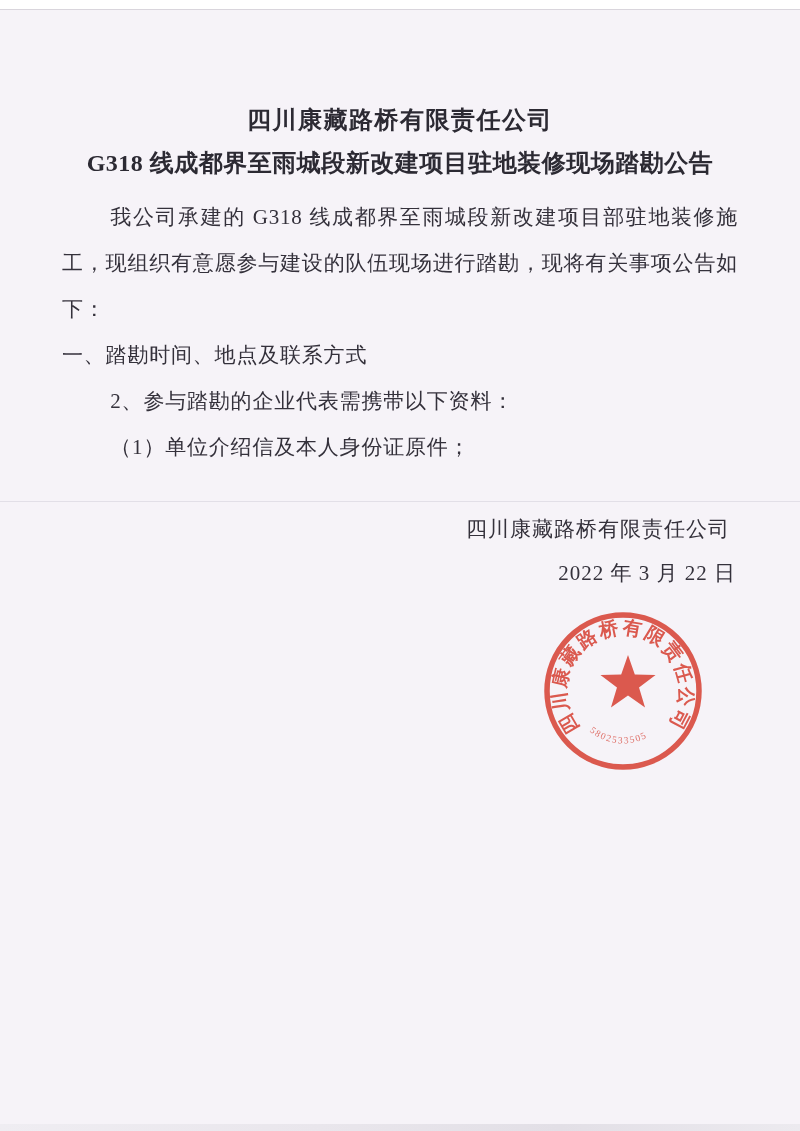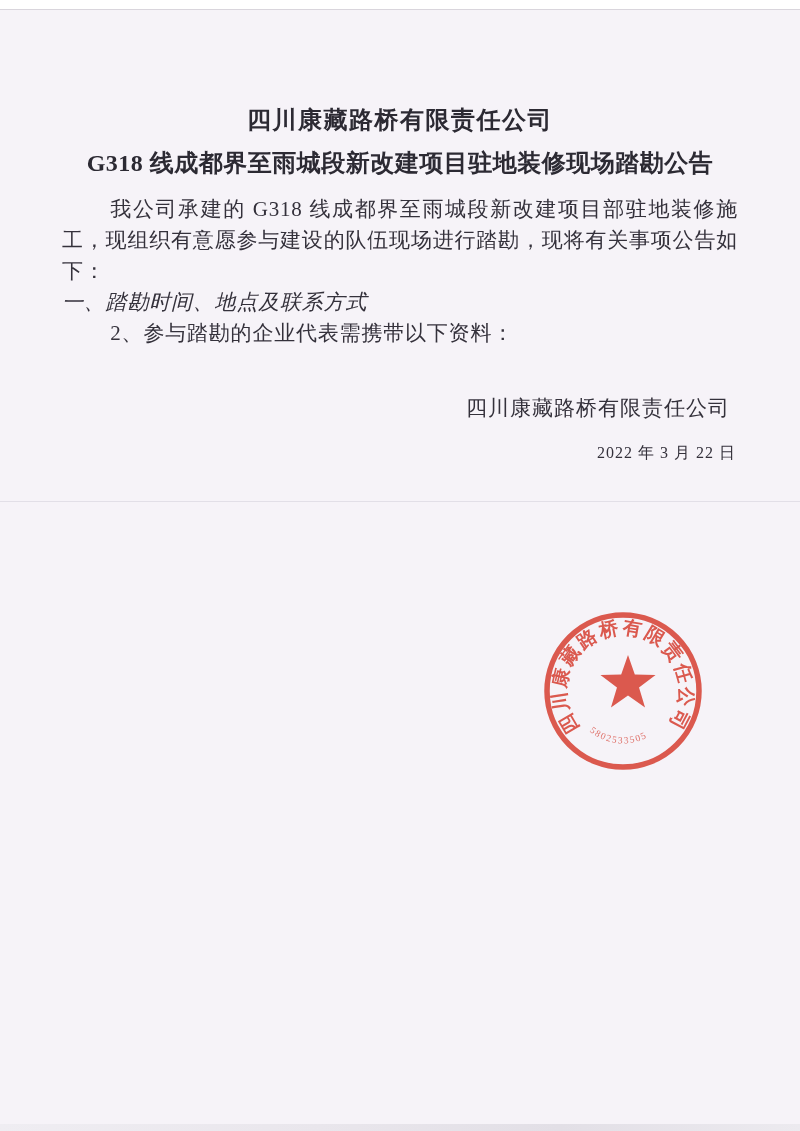--- a/index.html
+++ b/index.html
@@ -51,38 +51,38 @@
     font-weight: bold;
     letter-spacing: 0.5px;
     margin-top: 6px;
     color: #2c2a33;
     white-space: nowrap;
     font-family: Liberation Serif, serif;
   }
   .body-text { margin-top: 11px; }
   .para, .heading {
     font-size: 21px;
-    line-height: 31px;
+    line-height: 46px;
     letter-spacing: 0.8px;
     text-align: justify;
   }
   .para { text-indent: 2.3em; }
-  .heading { text-indent: 0; font-style: italic; }
+  .heading { text-indent: 0; }
   .signature {
     margin-top: 38px;
     text-align: right;
   }
   .sig-company {
     font-size: 21px;
     line-height: 43px;
     letter-spacing: 1px;
     padding-right: 8px;
   }
   .sig-date {
-    font-size: 16px;
+    font-size: 21px;
     line-height: 45px;
     letter-spacing: 1px;
     padding-right: 2px;
   }
   .stamp {
     position: absolute;
     left: 508px; top: 576px;
     width: 230px; height: 230px;
     mix-blend-mode: multiply;
     opacity: 0.88;
@@ -99,20 +99,21 @@
 <div class="bottom-edge"></div>
 
 <div class="content">
   <div class="doc-title">四川康藏路桥有限责任公司</div>
   <div class="doc-subtitle">G318 线成都界至雨城段新改建项目驻地装修现场踏勘公告</div>
 
   <div class="body-text">
     <p class="para">我公司承建的 G318 线成都界至雨城段新改建项目部驻地装修施工，现组织有意愿参与建设的队伍现场进行踏勘，现将有关事项公告如下：</p>
     <p class="heading">一、踏勘时间、地点及联系方式</p>
     <p class="para">2、参与踏勘的企业代表需携带以下资料：</p>
+    <p class="para">（1）单位介绍信及本人身份证原件；</p>
   </div>
 
   <div class="signature">
     <div class="sig-company">四川康藏路桥有限责任公司</div>
     <div class="sig-date">2022 年 3 月 22 日</div>
   </div>
 </div>
 
 <div class="stamp">
   <svg viewBox="0 0 230 230" xmlns="http://www.w3.org/2000/svg">

